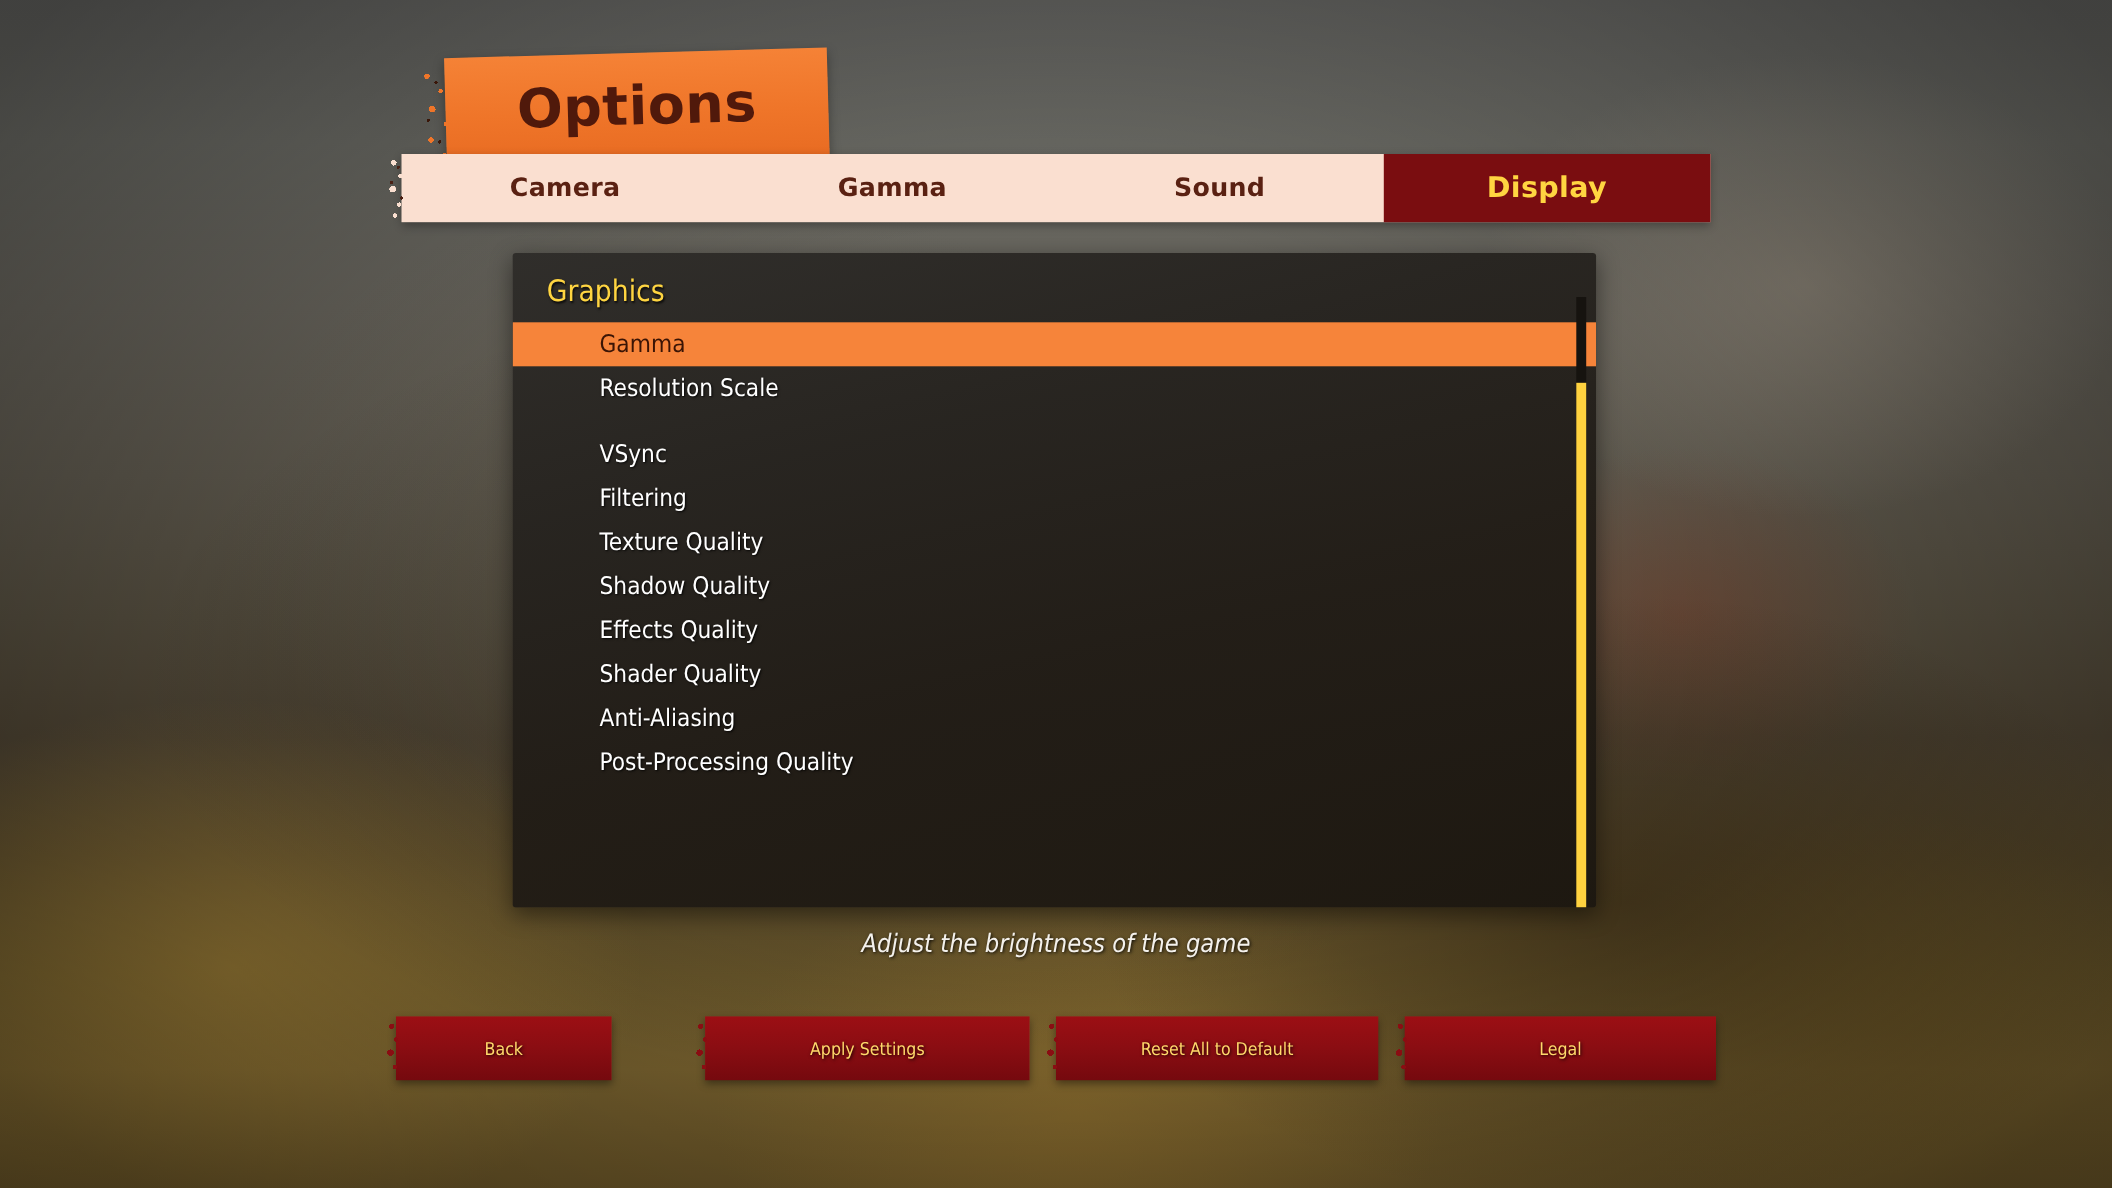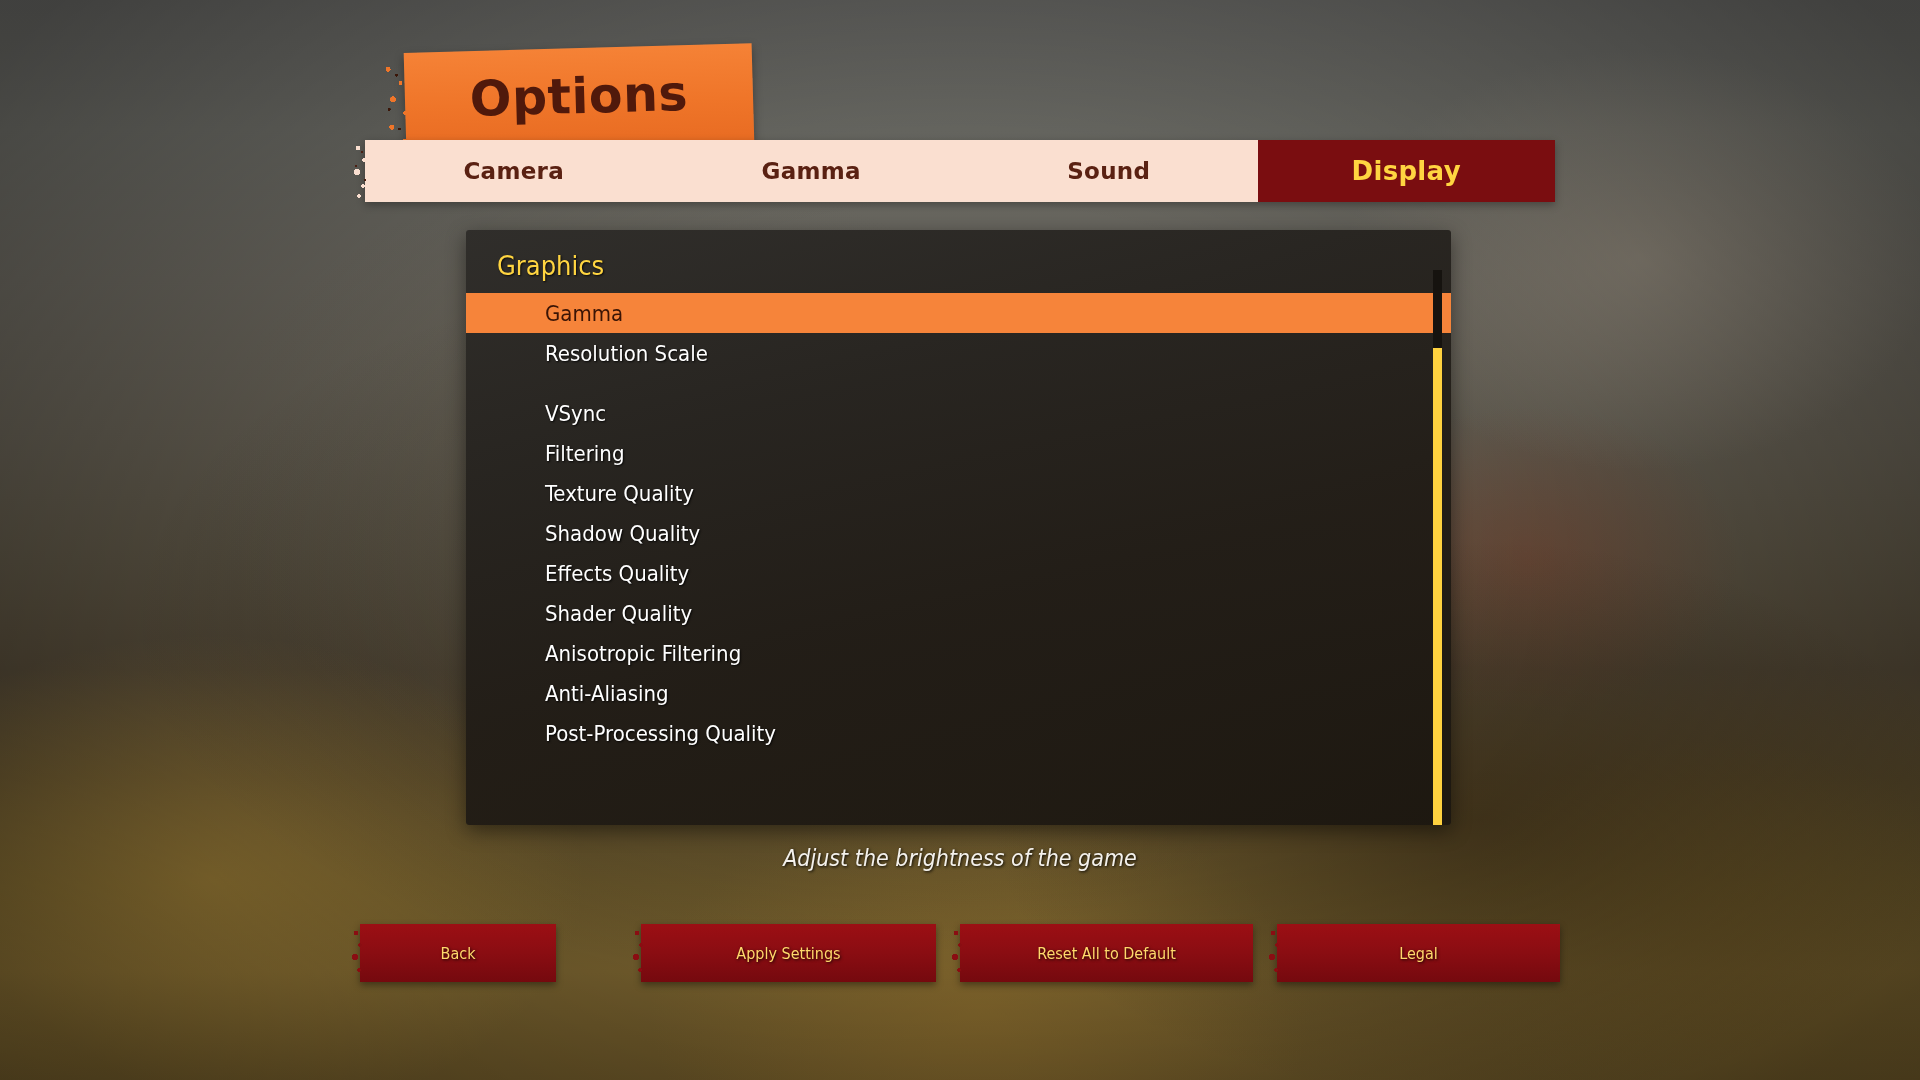--- a/index.html
+++ b/index.html
@@ -228,23 +228,20 @@
       <div class="row">
         <div class="row-label">Shadow Quality</div>
       </div>
       <div class="row">
         <div class="row-label">Effects Quality</div>
       </div>
       <div class="row">
         <div class="row-label">Shader Quality</div>
       </div>
       <div class="row">
-        <div class="row-label">Anisotropic Filtering</div>
-      </div>
-      <div class="row">
         <div class="row-label">Anti-Aliasing</div>
       </div>
       <div class="row">
         <div class="row-label">Post-Processing Quality</div>
       </div>
     </div>
   <div id="sb-track">
     <div id="sb-thumb" style="top: 14%;"></div>
   </div>
 </div>

